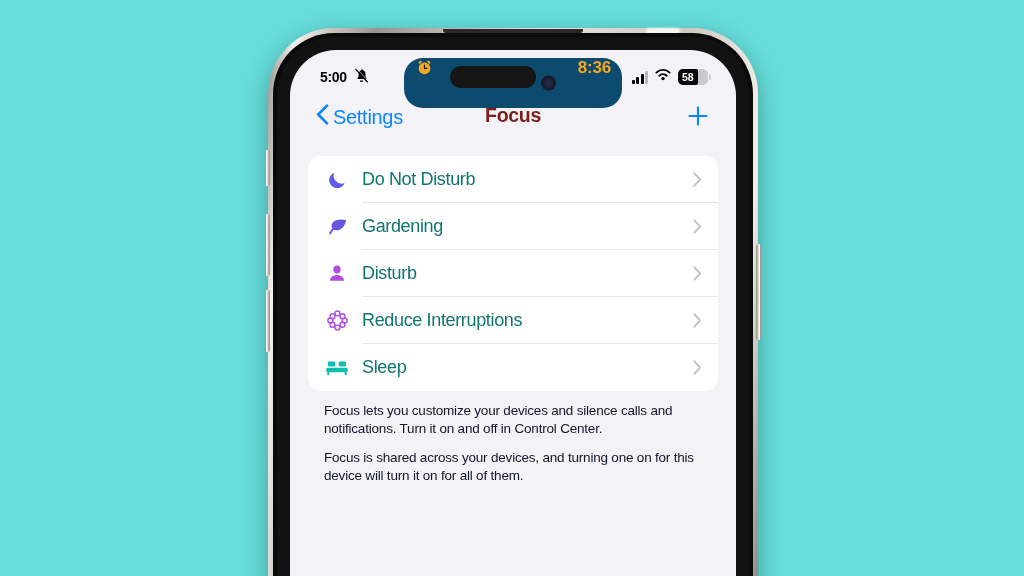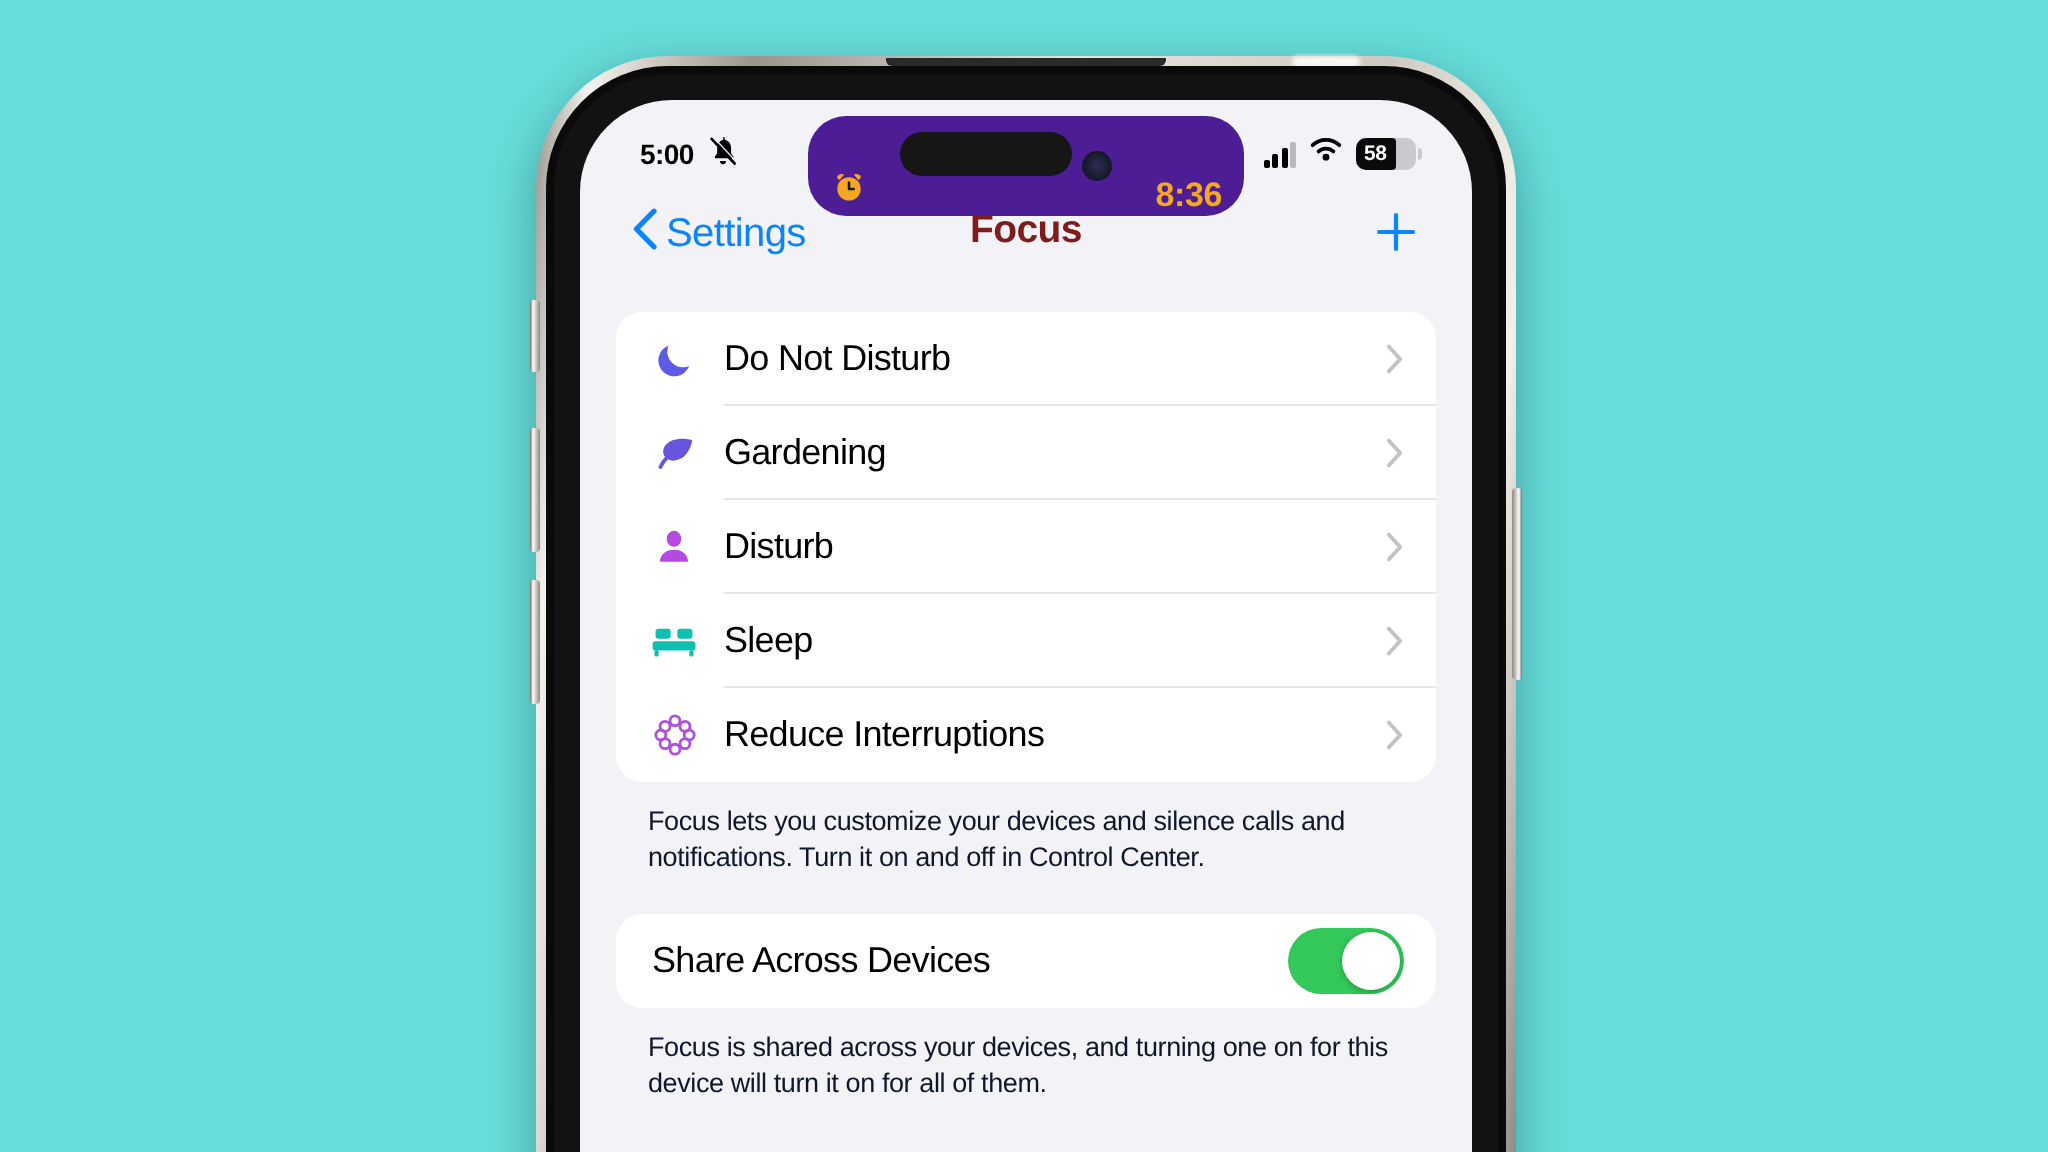--- a/index.html
+++ b/index.html
@@ -124,23 +124,23 @@
 
   
   .island {
     position: absolute;
     left: 50%;
     transform: translateX(-50%);
     top: 8px;
     width: 218px;
     height: 50px;
     border-radius: 19px;
-    background: #4c1d95;
-    display: flex;
-    align-items: flex-end;
+    background: #0c4a6e;
+    display: flex;
+    align-items: flex-start;
     padding: 0 11px;
     box-sizing: border-box;
   }
   .island-time {
     margin-left: auto;
     color: #F5A623;
     font-size: 17px;
     font-weight: bold;
     letter-spacing: -0.2px;
   }
@@ -280,21 +280,21 @@
   }
   .row:not(:last-child) .row-body::after {
     content: "";
     position: absolute;
     left: 0; right: 0; bottom: 0;
     height: 1px;
     background: #E5E5EA;
   }
   .row-label {
     font-size: 18px;
-    color: #000000;
+    color: #0f766e;
     letter-spacing: -0.35px;
   }
   .chevron {
     margin-left: auto;
     color: #C2C2C7;
     display: flex;
     align-items: center;
   }
 
   .footnote {
@@ -466,40 +466,20 @@
 
         <div class="row">
           <div class="row-icon">
             <svg width="20" height="21" viewBox="0 0 24 24">
               <ellipse cx="12" cy="7.1" rx="4.4" ry="4.8" fill="#B44BE0"></ellipse>
               <path d="M3.6 20.8c0-4.4 3.8-7.1 8.4-7.1s8.4 2.7 8.4 7.1z" fill="#B44BE0"></path>
             </svg>
           </div>
           <div class="row-body">
             <span class="row-label">Disturb</span>
-            <span class="chevron">
-              <svg width="9" height="15" viewBox="0 0 9 15">
-                  <path d="M1.4 1.3 7.1 7.5 1.4 13.7" stroke="#C2C2C7" stroke-width="1.9" fill="none" stroke-linecap="round" stroke-linejoin="round"></path>
-                </svg>
-            </span>
-          </div>
-        </div>
-
-        <div class="row">
-          <div class="row-icon">
-            <svg width="24" height="21" viewBox="0 0 26 22">
-              <rect x="3" y="4.4" width="8.2" height="5.4" rx="1.6" fill="#0FBFB0"></rect>
-              <rect x="14.8" y="4.4" width="8.2" height="5.4" rx="1.6" fill="#0FBFB0"></rect>
-              <rect x="1.4" y="11.2" width="23.2" height="5" rx="1.6" fill="#0FBFB0"></rect>
-              <rect x="2.4" y="16" width="2.3" height="3.4" rx="1" fill="#0FBFB0"></rect>
-              <rect x="21.3" y="16" width="2.3" height="3.4" rx="1" fill="#0FBFB0"></rect>
-            </svg>
-          </div>
-          <div class="row-body">
-            <span class="row-label">Sleep</span>
             <span class="chevron">
               <svg width="9" height="15" viewBox="0 0 9 15">
                   <path d="M1.4 1.3 7.1 7.5 1.4 13.7" stroke="#C2C2C7" stroke-width="1.9" fill="none" stroke-linecap="round" stroke-linejoin="round"></path>
                 </svg>
             </span>
           </div>
         </div>
 
         <div class="row">
           <div class="row-icon">
@@ -519,29 +499,43 @@
           <div class="row-body">
             <span class="row-label">Reduce Interruptions</span>
             <span class="chevron">
               <svg width="9" height="15" viewBox="0 0 9 15">
                   <path d="M1.4 1.3 7.1 7.5 1.4 13.7" stroke="#C2C2C7" stroke-width="1.9" fill="none" stroke-linecap="round" stroke-linejoin="round"></path>
                 </svg>
             </span>
           </div>
         </div>
 
+        <div class="row">
+          <div class="row-icon">
+            <svg width="24" height="21" viewBox="0 0 26 22">
+              <rect x="3" y="4.4" width="8.2" height="5.4" rx="1.6" fill="#0FBFB0"></rect>
+              <rect x="14.8" y="4.4" width="8.2" height="5.4" rx="1.6" fill="#0FBFB0"></rect>
+              <rect x="1.4" y="11.2" width="23.2" height="5" rx="1.6" fill="#0FBFB0"></rect>
+              <rect x="2.4" y="16" width="2.3" height="3.4" rx="1" fill="#0FBFB0"></rect>
+              <rect x="21.3" y="16" width="2.3" height="3.4" rx="1" fill="#0FBFB0"></rect>
+            </svg>
+          </div>
+          <div class="row-body">
+            <span class="row-label">Sleep</span>
+            <span class="chevron">
+              <svg width="9" height="15" viewBox="0 0 9 15">
+                  <path d="M1.4 1.3 7.1 7.5 1.4 13.7" stroke="#C2C2C7" stroke-width="1.9" fill="none" stroke-linecap="round" stroke-linejoin="round"></path>
+                </svg>
+            </span>
+          </div>
+        </div>
+
       </div>
 
       <div class="footnote">Focus lets you customize your devices and silence calls and notifications. Turn it on and off in Control Center.</div>
 
-      <div class="card-toggle">
-        <span class="toggle-label">Share Across Devices</span>
-        <span class="switch">
-          <span class="knob"></span>
-        </span>
-      </div>
 
       <div class="footnote">Focus is shared across your devices, and turning one on for this device will turn it on for all of them.</div>
 
     </div>
 
   </div>
 </div>
 
 </body></html>

